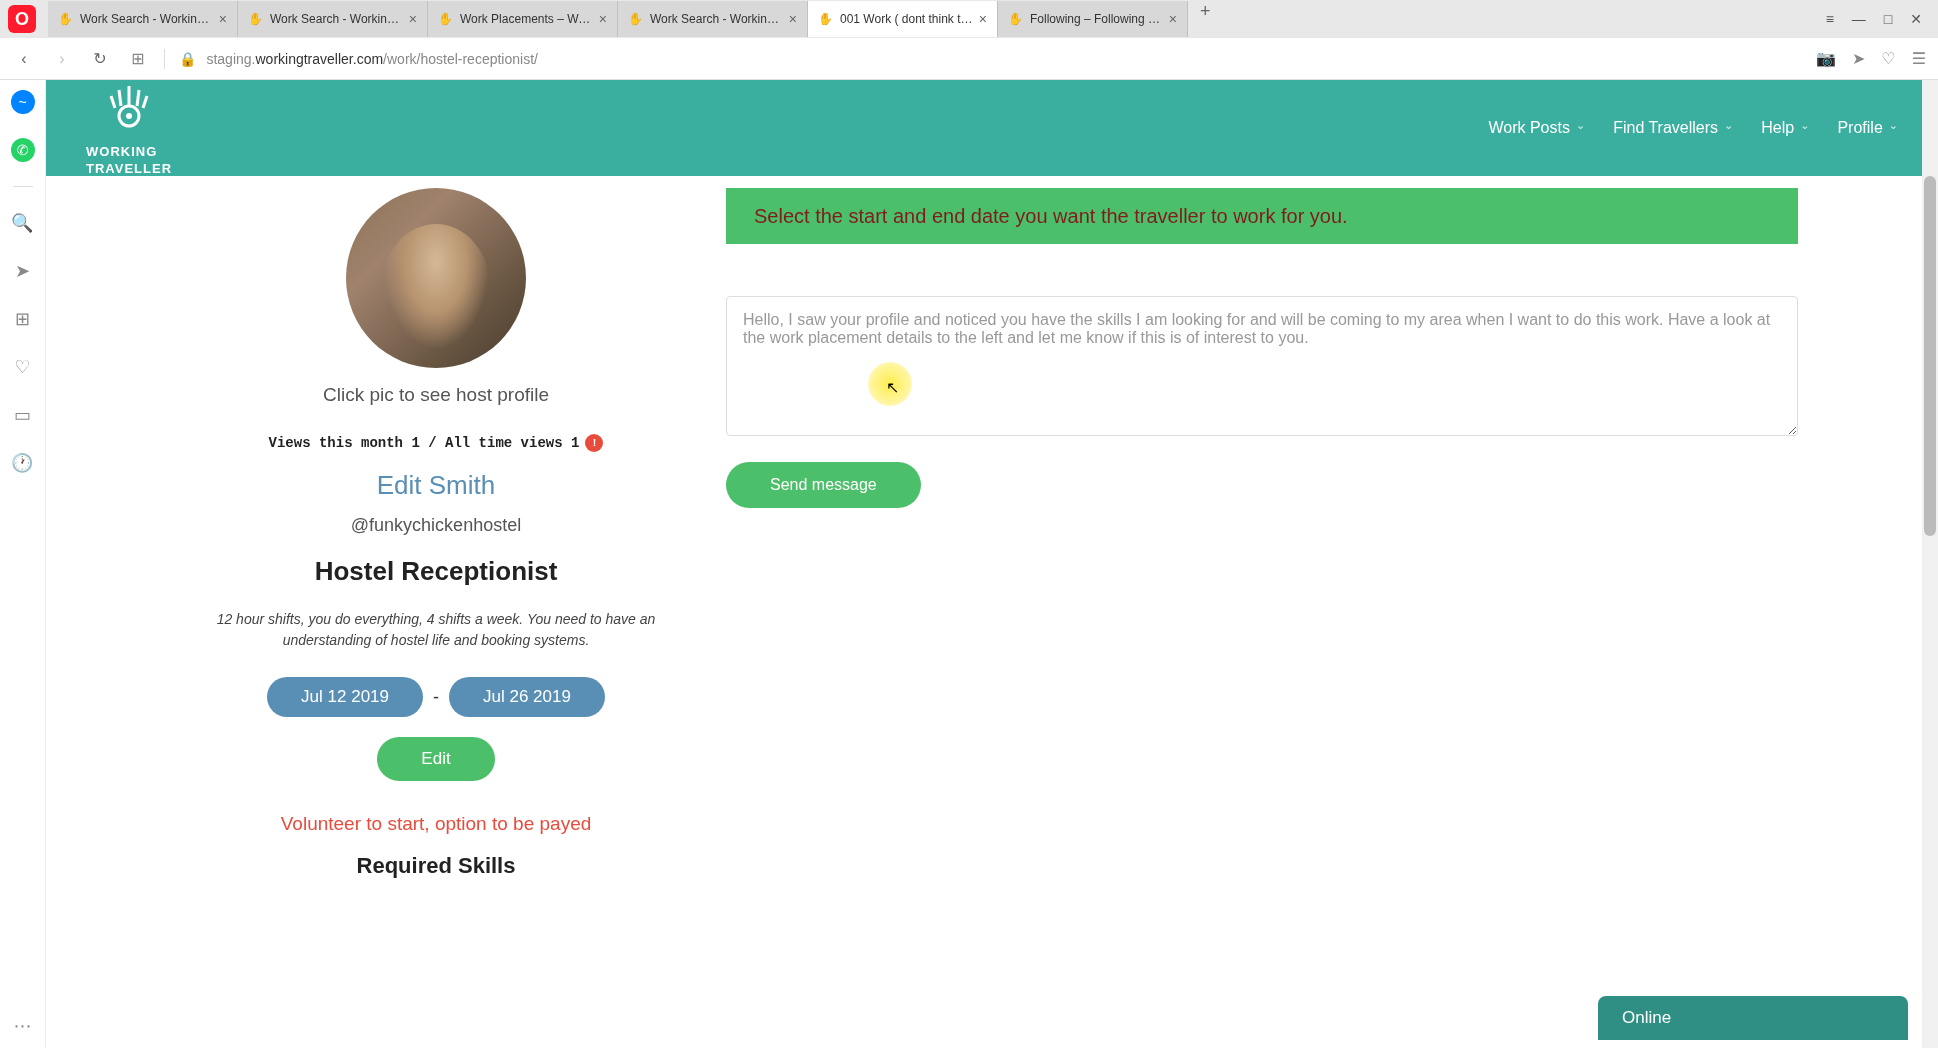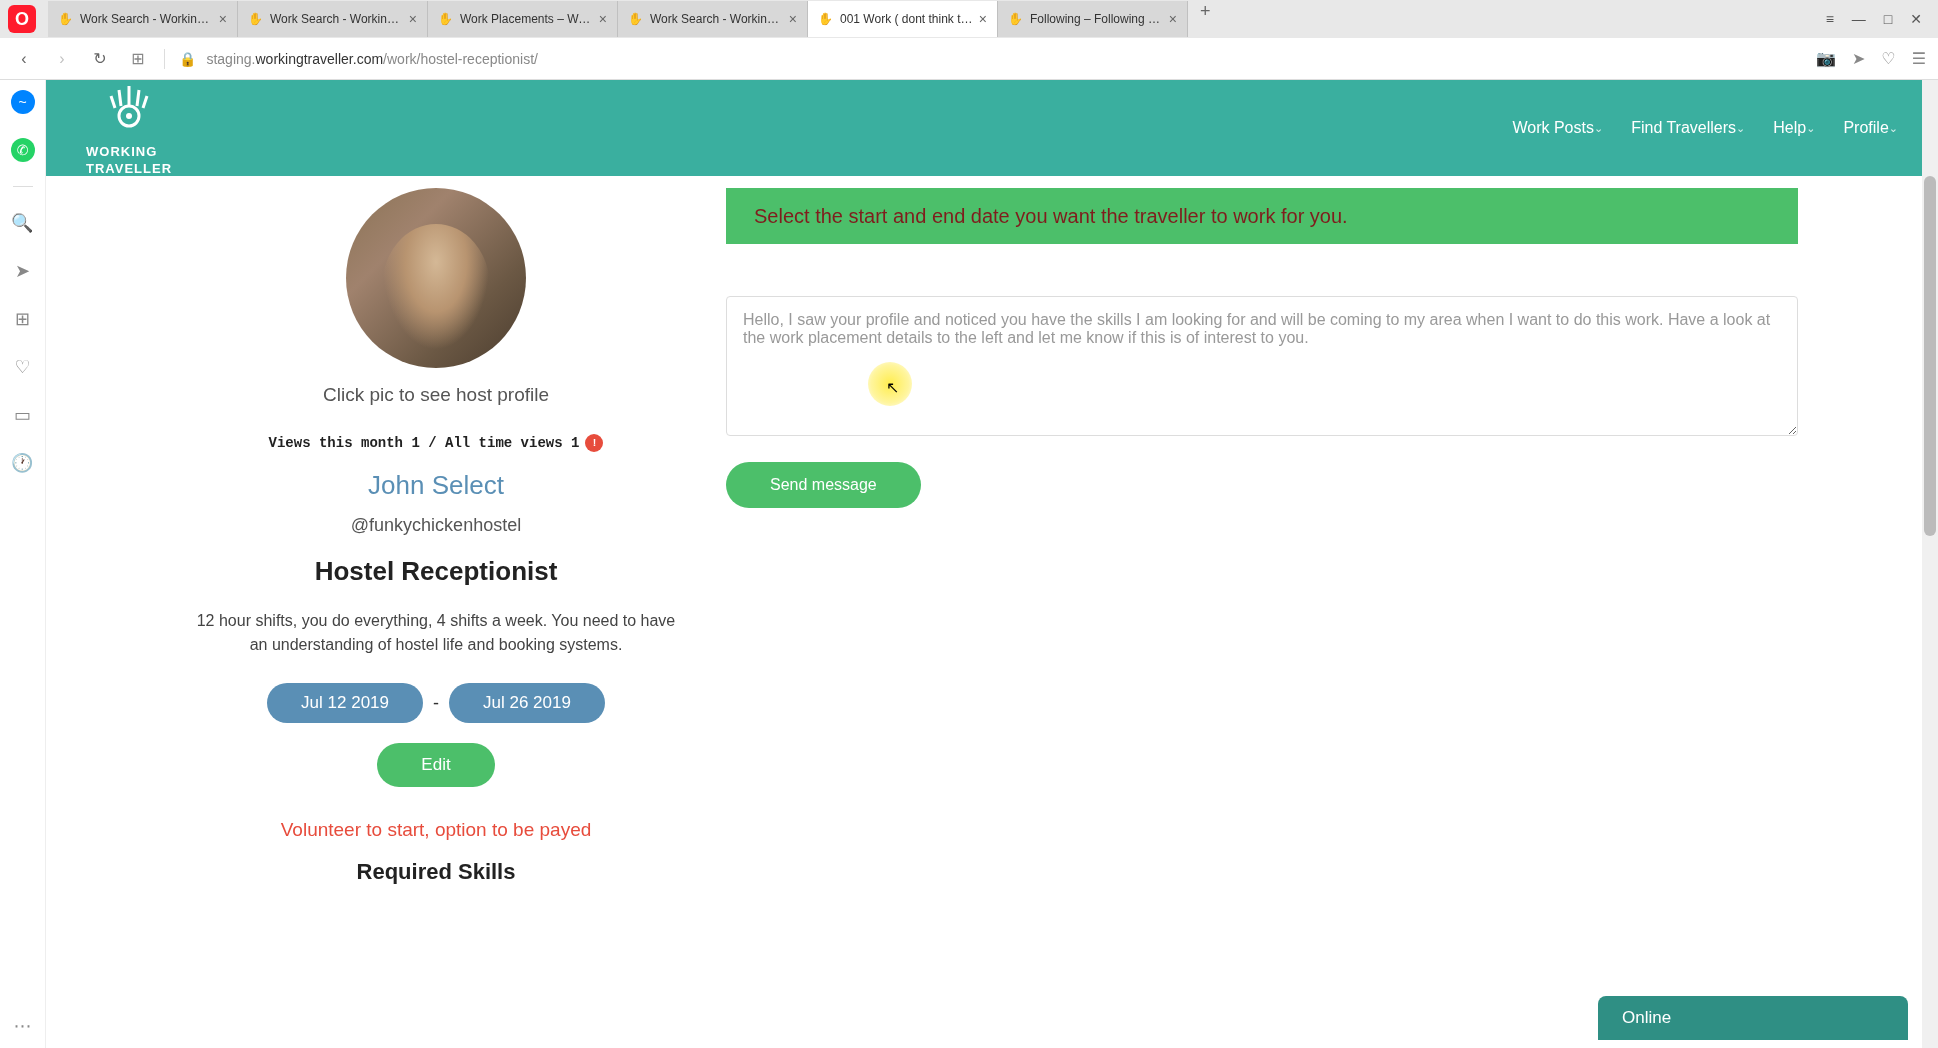--- a/index.html
+++ b/index.html
@@ -38,35 +38,35 @@
 .opera-sidebar .dots { color: #888; padding-bottom: 20px; }
 
 .page { flex: 1; position: relative; overflow-y: auto; background: #fff; }
 
 
 .site-header { background: #3aaf9f; height: 96px; display: flex; align-items: center; padding: 0 40px; color: #fff; }
 .logo { display: flex; align-items: center; gap: 10px; flex-direction: column; }
 .logo-mark { width: 56px; height: 56px; }
 .logo-text { font-size: 13px; font-weight: 600; letter-spacing: 1px; line-height: 1.3; }
 .nav { margin-left: auto; display: flex; gap: 28px; font-size: 16px; }
-.nav-item { display: flex; align-items: center; cursor: pointer; }
+.nav-item { display: flex; align-items: flex-start; gap: 6px; cursor: pointer; }
 .nav-item .chev { font-size: 11px; opacity: 0.8; }
 
 
 .content { display: flex; padding: 12px 140px 40px 140px; gap: 40px; }
 .left { width: 500px; text-align: center; }
 .avatar { width: 180px; height: 180px; border-radius: 50%; margin: 0 auto 16px; background: linear-gradient(135deg, #8b7355 0%, #a0826d 30%, #6b5844 70%, #4a3c2e 100%); position: relative; overflow: hidden; }
 .avatar::after { content: ''; position: absolute; top: 20%; left: 50%; transform: translateX(-50%); width: 60%; height: 70%; background: radial-gradient(ellipse at 50% 30%, #d4b896 0%, #b89470 40%, transparent 70%); border-radius: 50%; }
 .caption { font-size: 19px; color: #555; margin-bottom: 28px; }
 .views { font-size: 14px; font-weight: 600; color: #222; margin-bottom: 18px; display: flex; align-items: center; justify-content: center; gap: 6px; font-family: Liberation Mono, monospace; }
 .views .badge { background: #e74c3c; color: #fff; border-radius: 50%; width: 18px; height: 18px; font-size: 10px; display: inline-flex; align-items: center; justify-content: center; }
 .hostname { font-size: 26px; color: #5a8fb5; margin-bottom: 14px; }
 .handle { font-size: 18px; color: #555; margin-bottom: 20px; }
 .jobtitle { font-size: 26px; font-weight: 600; color: #222; margin-bottom: 22px; }
-.desc { font-size: 16px; color: #444; line-height: 1.5; margin-bottom: 26px; padding: 0 10px; }
+.desc { font-size: 14px; color: #444; line-height: 1.5; margin-bottom: 26px; padding: 0 10px; font-style: italic; }
 .date-row { display: flex; align-items: center; justify-content: center; gap: 10px; margin-bottom: 20px; }
 .date-pill { background: #5a8fb5; color: #fff; padding: 10px 34px; border-radius: 22px; font-size: 17px; }
 .date-sep { color: #333; font-size: 18px; }
 .edit-btn { background: #4cbf6a; color: #fff; border: none; padding: 12px 44px; border-radius: 24px; font-size: 17px; cursor: pointer; margin-bottom: 32px; }
 .volunteer { color: #e74c3c; font-size: 19px; margin-bottom: 18px; }
 .skills-h { font-size: 22px; font-weight: 600; color: #222; }
 
 .right { flex: 1; }
 .banner { background: #4cbf6a; color: #7f1d1d; padding: 14px 28px; font-size: 20px; margin-bottom: 52px; line-height: 1.4; }
 .msg-box { width: 100%; min-height: 140px; border: 1px solid #ddd; border-radius: 4px; padding: 14px 16px; font-size: 16px; font-family: inherit; color: #333; resize: both; margin-bottom: 22px; }
@@ -196,21 +196,21 @@
     </div>
 
     <div class="content">
       <div class="left">
         <div class="avatar"></div>
         <div class="caption">Click pic to see host profile</div>
         <div class="views">
           <span>Views this month 1 / All time views 1</span>
           <span class="badge">!</span>
         </div>
-        <div class="hostname">John Select</div>
+        <div class="hostname">Edit Smith</div>
         <div class="handle">@funkychickenhostel</div>
         <div class="jobtitle">Hostel Receptionist</div>
         <div class="desc">12 hour shifts, you do everything, 4 shifts a week. You need to have an understanding of hostel life and booking systems.</div>
         <div class="date-row">
           <span class="date-pill">Jul 12 2019</span>
           <span class="date-sep">-</span>
           <span class="date-pill">Jul 26 2019</span>
         </div>
         <button class="edit-btn">Edit</button>
         <div class="volunteer">Volunteer to start, option to be payed</div>

